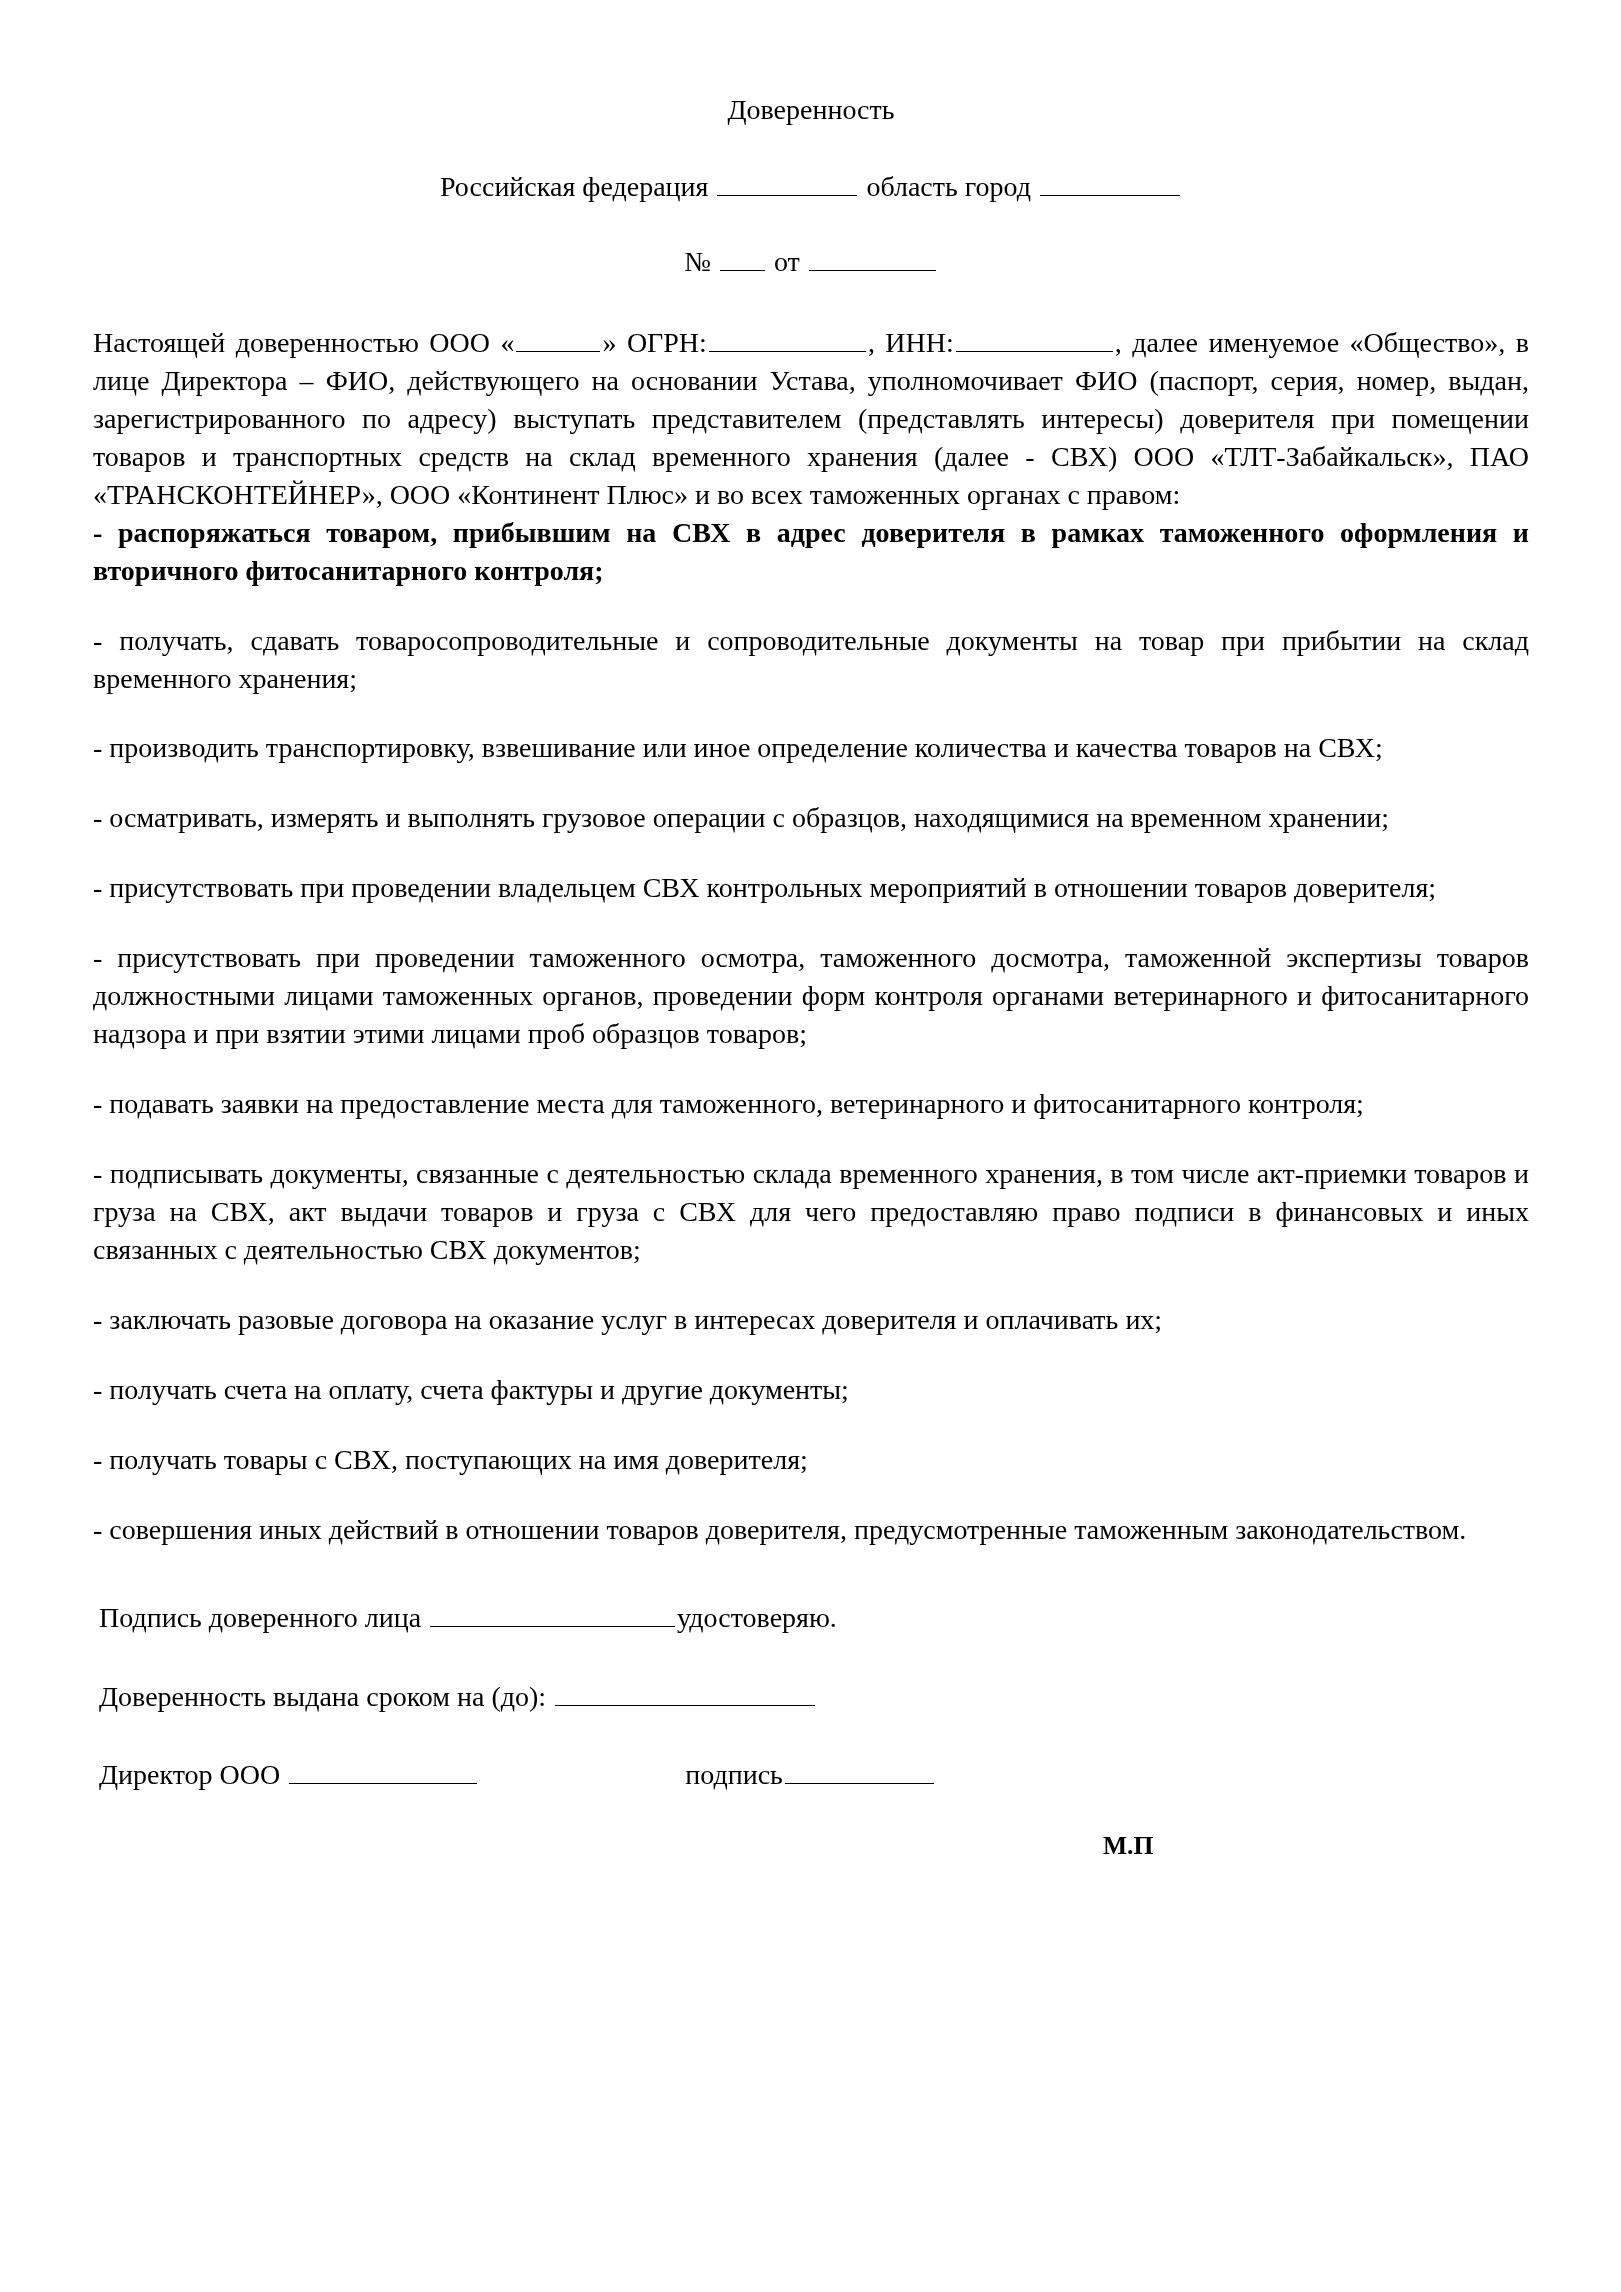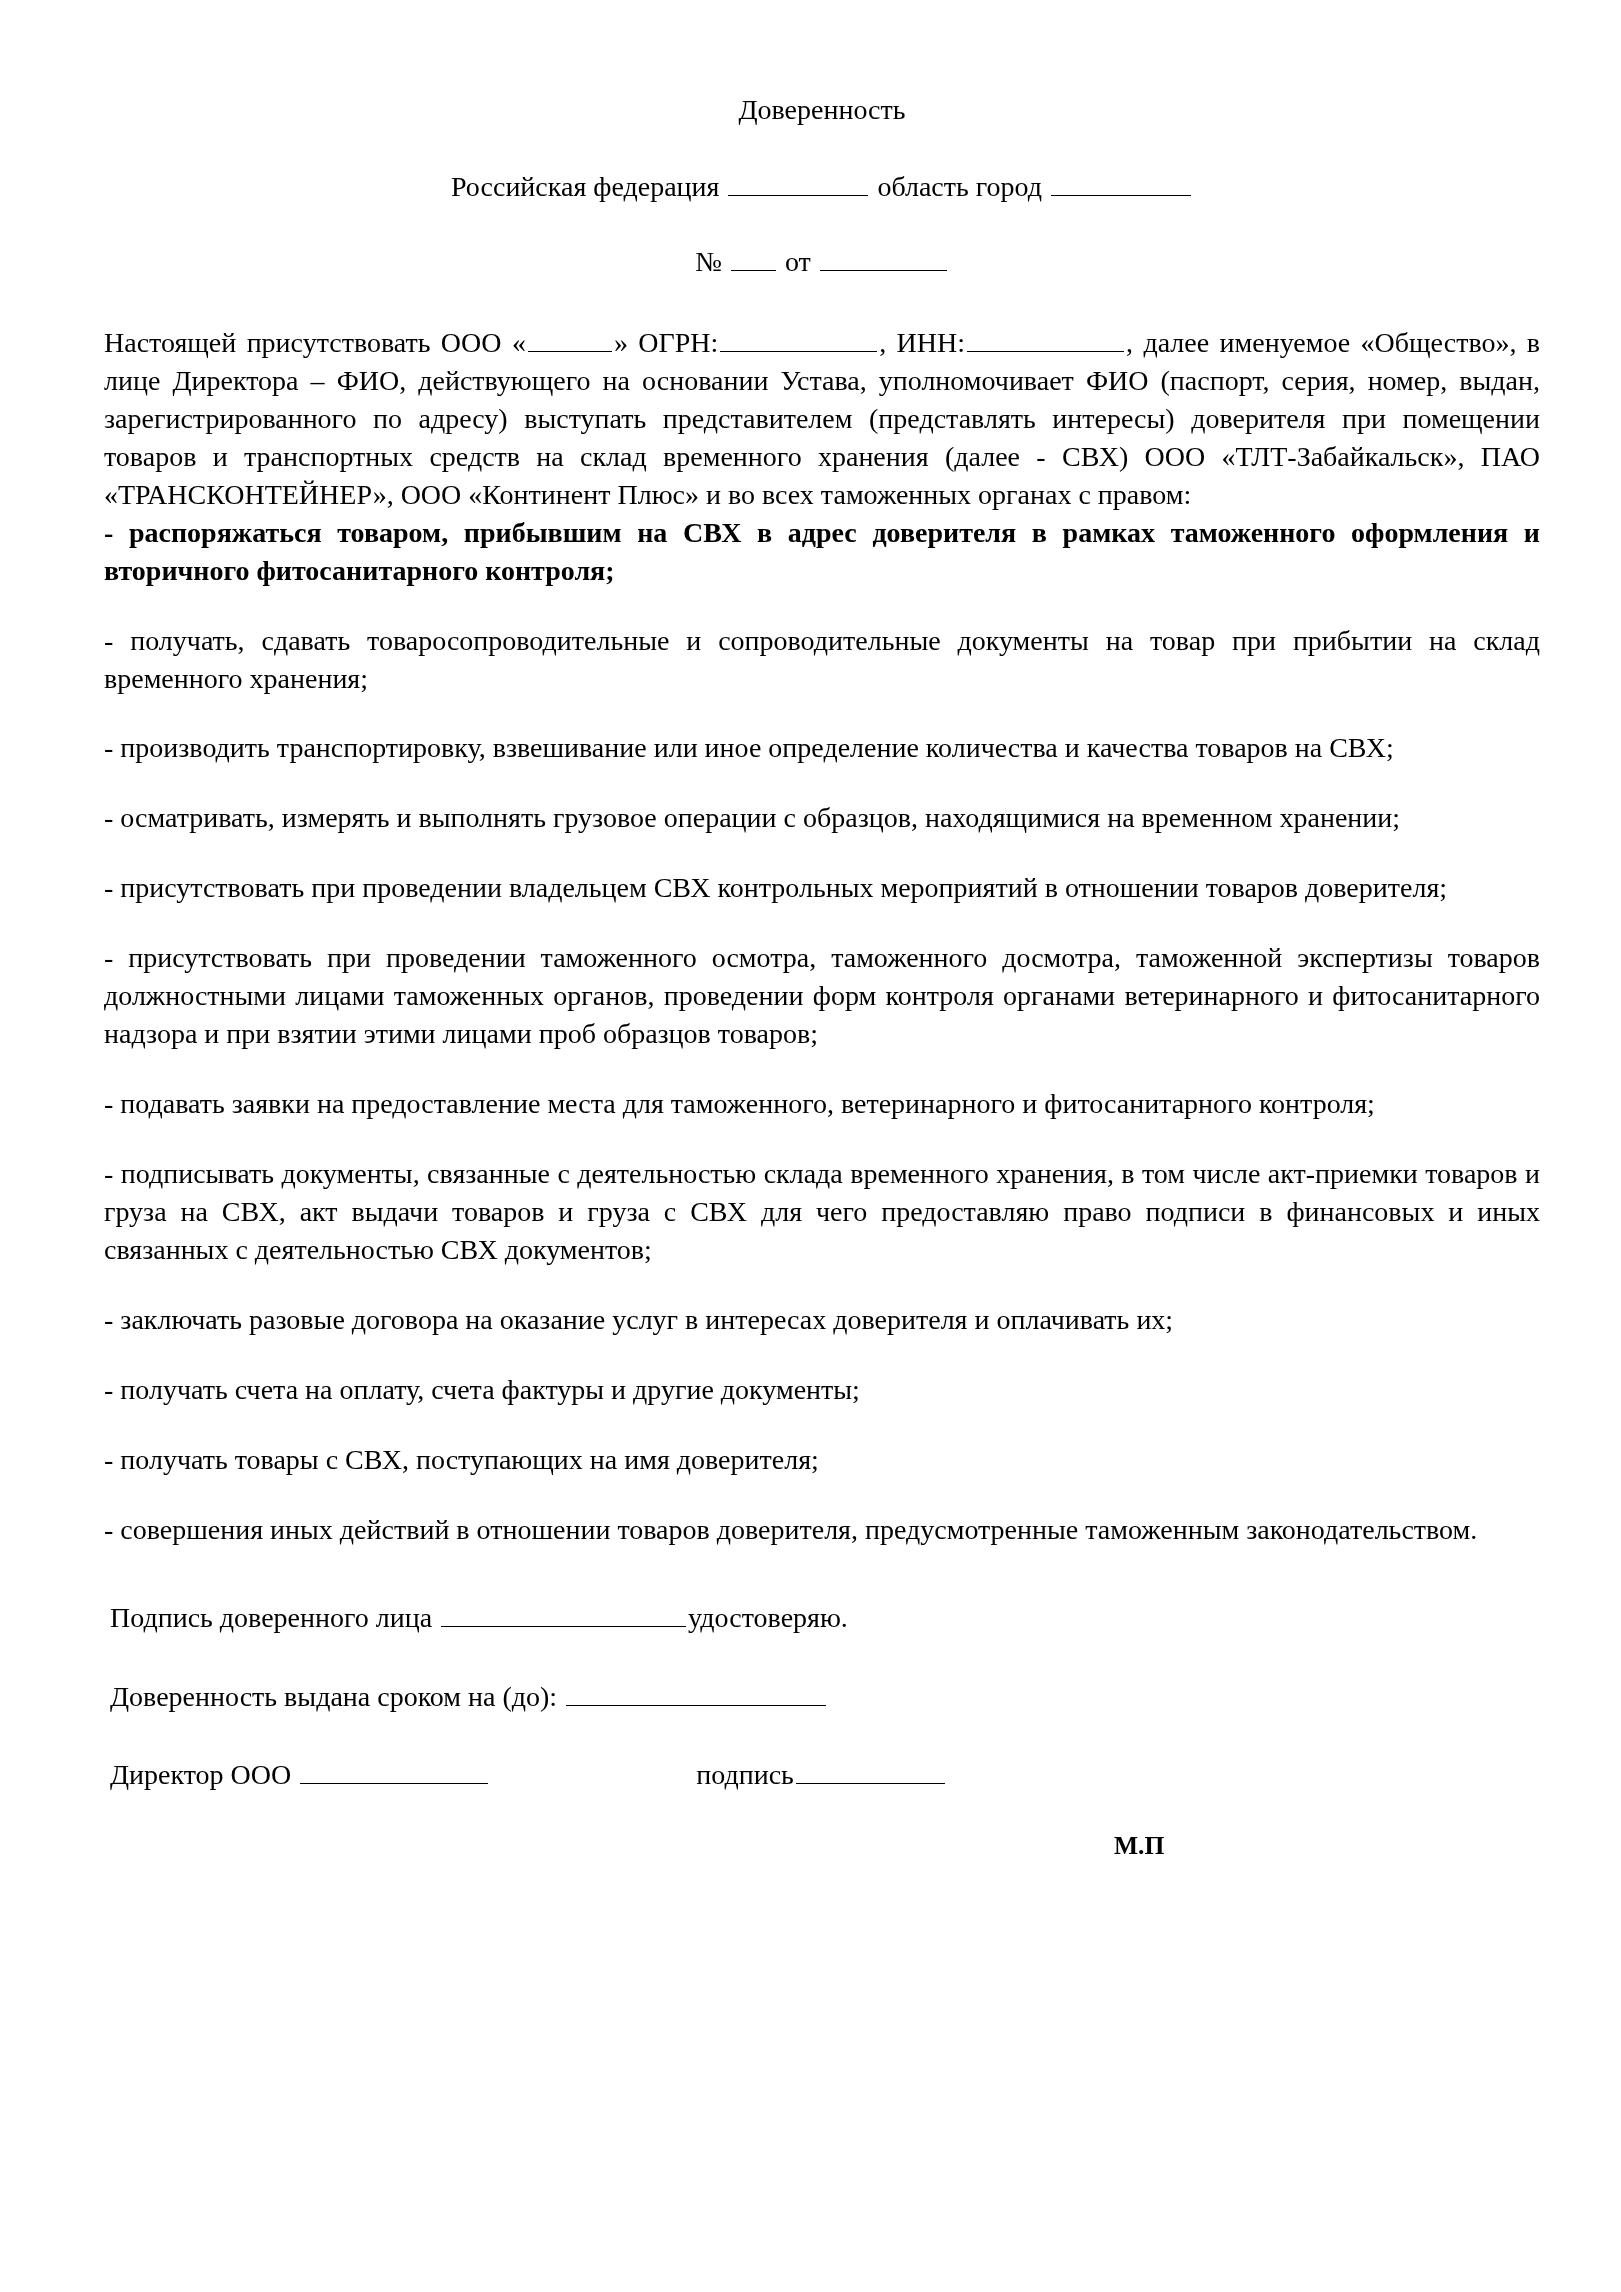--- a/index.html
+++ b/index.html
@@ -13,21 +13,21 @@
     height: 2293px;
     background: #ffffff;
     margin: 0 auto;
     font-family: "Liberation Serif", "DejaVu Serif", serif;
     color: #000000;
     box-sizing: border-box;
     overflow: hidden;
   }
   .content {
     position: absolute;
-    left: 104px;
+    left: 93px;
     top: 0;
     width: 1436px;
   }
 
   
   .doc-title {
     text-align: center;
     font-size: 28px;
     line-height: 1.0;
     margin-top: 96px;
@@ -117,21 +117,21 @@
 
     <div class="docnumber">
       <span>№</span>
       <span class="blank u-num"></span>
       <span>от</span>
       <span class="blank u-date"></span>
     </div>
 
     <div class="body-block">
 
-      <p class="para"><span>Настоящей присутствовать ООО «</span><span class="blank u-ooo"></span><span>»</span>
+      <p class="para"><span>Настоящей доверенностью ООО «</span><span class="blank u-ooo"></span><span>»</span>
         <span>ОГРН:</span><span class="blank u-ogrn"></span><span>, ИНН:</span><span class="blank u-inn"></span><span>, далее именуемое «Общество», в лице Директора – ФИО, действующего на основании Устава, уполномочивает ФИО (паспорт, серия, номер, выдан, зарегистрированного по адресу) выступать представителем (представлять интересы) доверителя при помещении товаров и транспортных средств на склад временного хранения (далее - СВХ) ООО «ТЛТ-Забайкальск», ПАО «ТРАНСКОНТЕЙНЕР», ООО «Континент Плюс» и во всех таможенных органах с правом:</span></p>
 
       <p class="para tight">- распоряжаться товаром, прибывшим на СВХ в адрес доверителя в рамках таможенного оформления и вторичного фитосанитарного контроля;</p>
       <p class="para gap">- получать, сдавать товаросопроводительные и сопроводительные документы на товар при прибытии на склад временного хранения;</p>
       <p class="para gap">- производить транспортировку, взвешивание или иное определение количества и качества товаров на СВХ;</p>
       <p class="para gap">- осматривать, измерять и выполнять грузовое операции с образцов, находящимися на временном хранении;</p>
       <p class="para gap">- присутствовать при проведении владельцем СВХ контрольных мероприятий в отношении товаров доверителя;</p>
       <p class="para gap">- присутствовать при проведении таможенного осмотра, таможенного досмотра, таможенной экспертизы товаров должностными лицами таможенных органов, проведении форм контроля органами ветеринарного и фитосанитарного надзора и при взятии этими лицами проб образцов товаров;</p>
       <p class="para gap">- подавать заявки на предоставление места для таможенного, ветеринарного и фитосанитарного контроля;</p>
       <p class="para gap">- подписывать документы, связанные с деятельностью склада временного хранения, в том числе акт-приемки товаров и груза на СВХ, акт выдачи товаров и груза с СВХ для чего предоставляю право подписи в финансовых и иных связанных с деятельностью СВХ документов;</p>

